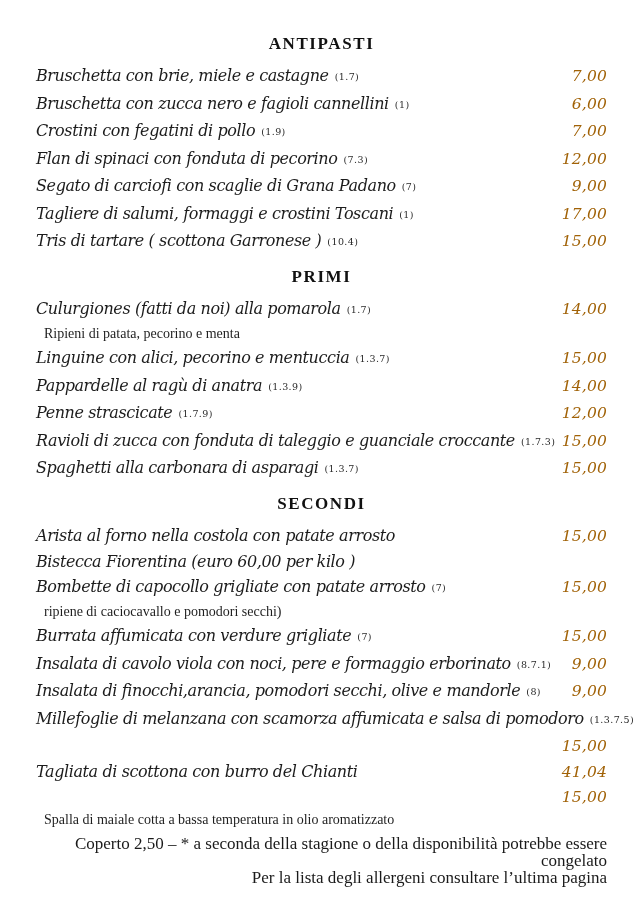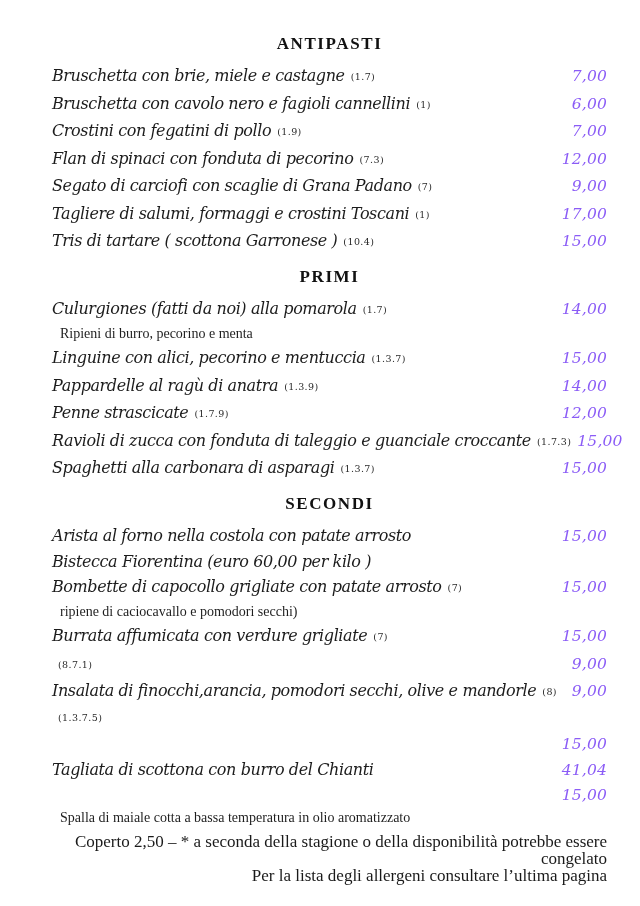--- a/index.html
+++ b/index.html
@@ -4,21 +4,21 @@
 <style>
   html, body { margin: 0; padding: 0; background: #ffffff; }
   body {
     width: 640px; height: 906px; overflow: hidden;
     font-family: "DejaVu Serif", serif;
     color: #1d1d1d;
   }
   .page {
     box-sizing: border-box;
     width: 640px; height: 906px;
-    padding: 34px 33px 40px 52px;
+    padding: 34px 33px 40px 36px;
     display: flex; flex-direction: column;
     background: #ffffff;
   }
   .menu { flex: 0 0 auto; }
   .section-title {
     font-family: "Liberation Serif", serif;
     font-size: 17px; font-weight: 700;
     letter-spacing: 1.6px;
     text-align: center;
     margin: 15px 0 13px 0;
@@ -45,21 +45,21 @@
     white-space: nowrap;
     color: #2a2a2a;
     position: relative; top: -1px;
   }
   .item-spacer { flex: 1 1 auto; min-width: 6px; }
   .item-price {
     font-style: italic;
     font-size: 15.5px;
     letter-spacing: 0.2px;
     white-space: nowrap;
-    color: #8b5cf6;
+    color: #a16207;
   }
   .item-desc {
     font-family: "Liberation Serif", serif;
     font-size: 14px; line-height: 17px;
     margin: -3px 0 7.5px 8px;
     color: #1e1e1e;
   }
   .footer {
     margin-top: auto;
     text-align: right;
@@ -75,21 +75,21 @@
 <div class="page">
   <main class="menu" id="menu-sections">
       <h2 class="section-title first">ANTIPASTI</h2>
       <div class="item-row">
         <span class="item-name">Bruschetta con brie, miele e castagne</span>
         <span class="item-allergens">(1.7)</span>
         <span class="item-spacer"></span>
         <span class="item-price">7,00</span>
       </div>
       <div class="item-row">
-        <span class="item-name">Bruschetta con cavolo nero e fagioli cannellini</span>
+        <span class="item-name">Bruschetta con zucca nero e fagioli cannellini</span>
         <span class="item-allergens">(1)</span>
         <span class="item-spacer"></span>
         <span class="item-price">6,00</span>
       </div>
       <div class="item-row">
         <span class="item-name">Crostini con fegatini di pollo</span>
         <span class="item-allergens">(1.9)</span>
         <span class="item-spacer"></span>
         <span class="item-price">7,00</span>
       </div>
@@ -117,21 +117,21 @@
         <span class="item-spacer"></span>
         <span class="item-price">15,00</span>
       </div>
       <h2 class="section-title">PRIMI</h2>
       <div class="item-row">
         <span class="item-name">Culurgiones (fatti da noi) alla pomarola</span>
         <span class="item-allergens">(1.7)</span>
         <span class="item-spacer"></span>
         <span class="item-price">14,00</span>
       </div>
-      <div class="item-desc">Ripieni di burro, pecorino e menta</div>
+      <div class="item-desc">Ripieni di patata, pecorino e menta</div>
       <div class="item-row">
         <span class="item-name">Linguine con alici, pecorino e mentuccia</span>
         <span class="item-allergens">(1.3.7)</span>
         <span class="item-spacer"></span>
         <span class="item-price">15,00</span>
       </div>
       <div class="item-row">
         <span class="item-name">Pappardelle al ragù di anatra</span>
         <span class="item-allergens">(1.3.9)</span>
         <span class="item-spacer"></span>
@@ -172,31 +172,33 @@
         <span class="item-price">15,00</span>
       </div>
       <div class="item-desc">ripiene di caciocavallo e pomodori secchi)</div>
       <div class="item-row">
         <span class="item-name">Burrata affumicata con verdure grigliate</span>
         <span class="item-allergens">(7)</span>
         <span class="item-spacer"></span>
         <span class="item-price">15,00</span>
       </div>
       <div class="item-row">
+        <span class="item-name">Insalata di cavolo viola con noci, pere e formaggio erborinato</span>
         <span class="item-allergens">(8.7.1)</span>
         <span class="item-spacer"></span>
         <span class="item-price">9,00</span>
       </div>
       <div class="item-row">
         <span class="item-name">Insalata di finocchi,arancia, pomodori secchi, olive e mandorle</span>
         <span class="item-allergens">(8)</span>
         <span class="item-spacer"></span>
         <span class="item-price">9,00</span>
       </div>
       <div class="item-row">
+        <span class="item-name">Millefoglie di melanzana con scamorza affumicata e salsa di pomodoro</span>
         <span class="item-allergens">(1.3.7.5)</span>
         <span class="item-spacer"></span>
       </div>
       <div class="item-row">
         <span class="item-spacer"></span>
         <span class="item-price">15,00</span>
       </div>
       <div class="item-row">
         <span class="item-name">Tagliata di scottona con burro del Chianti</span>
         <span class="item-spacer"></span>

